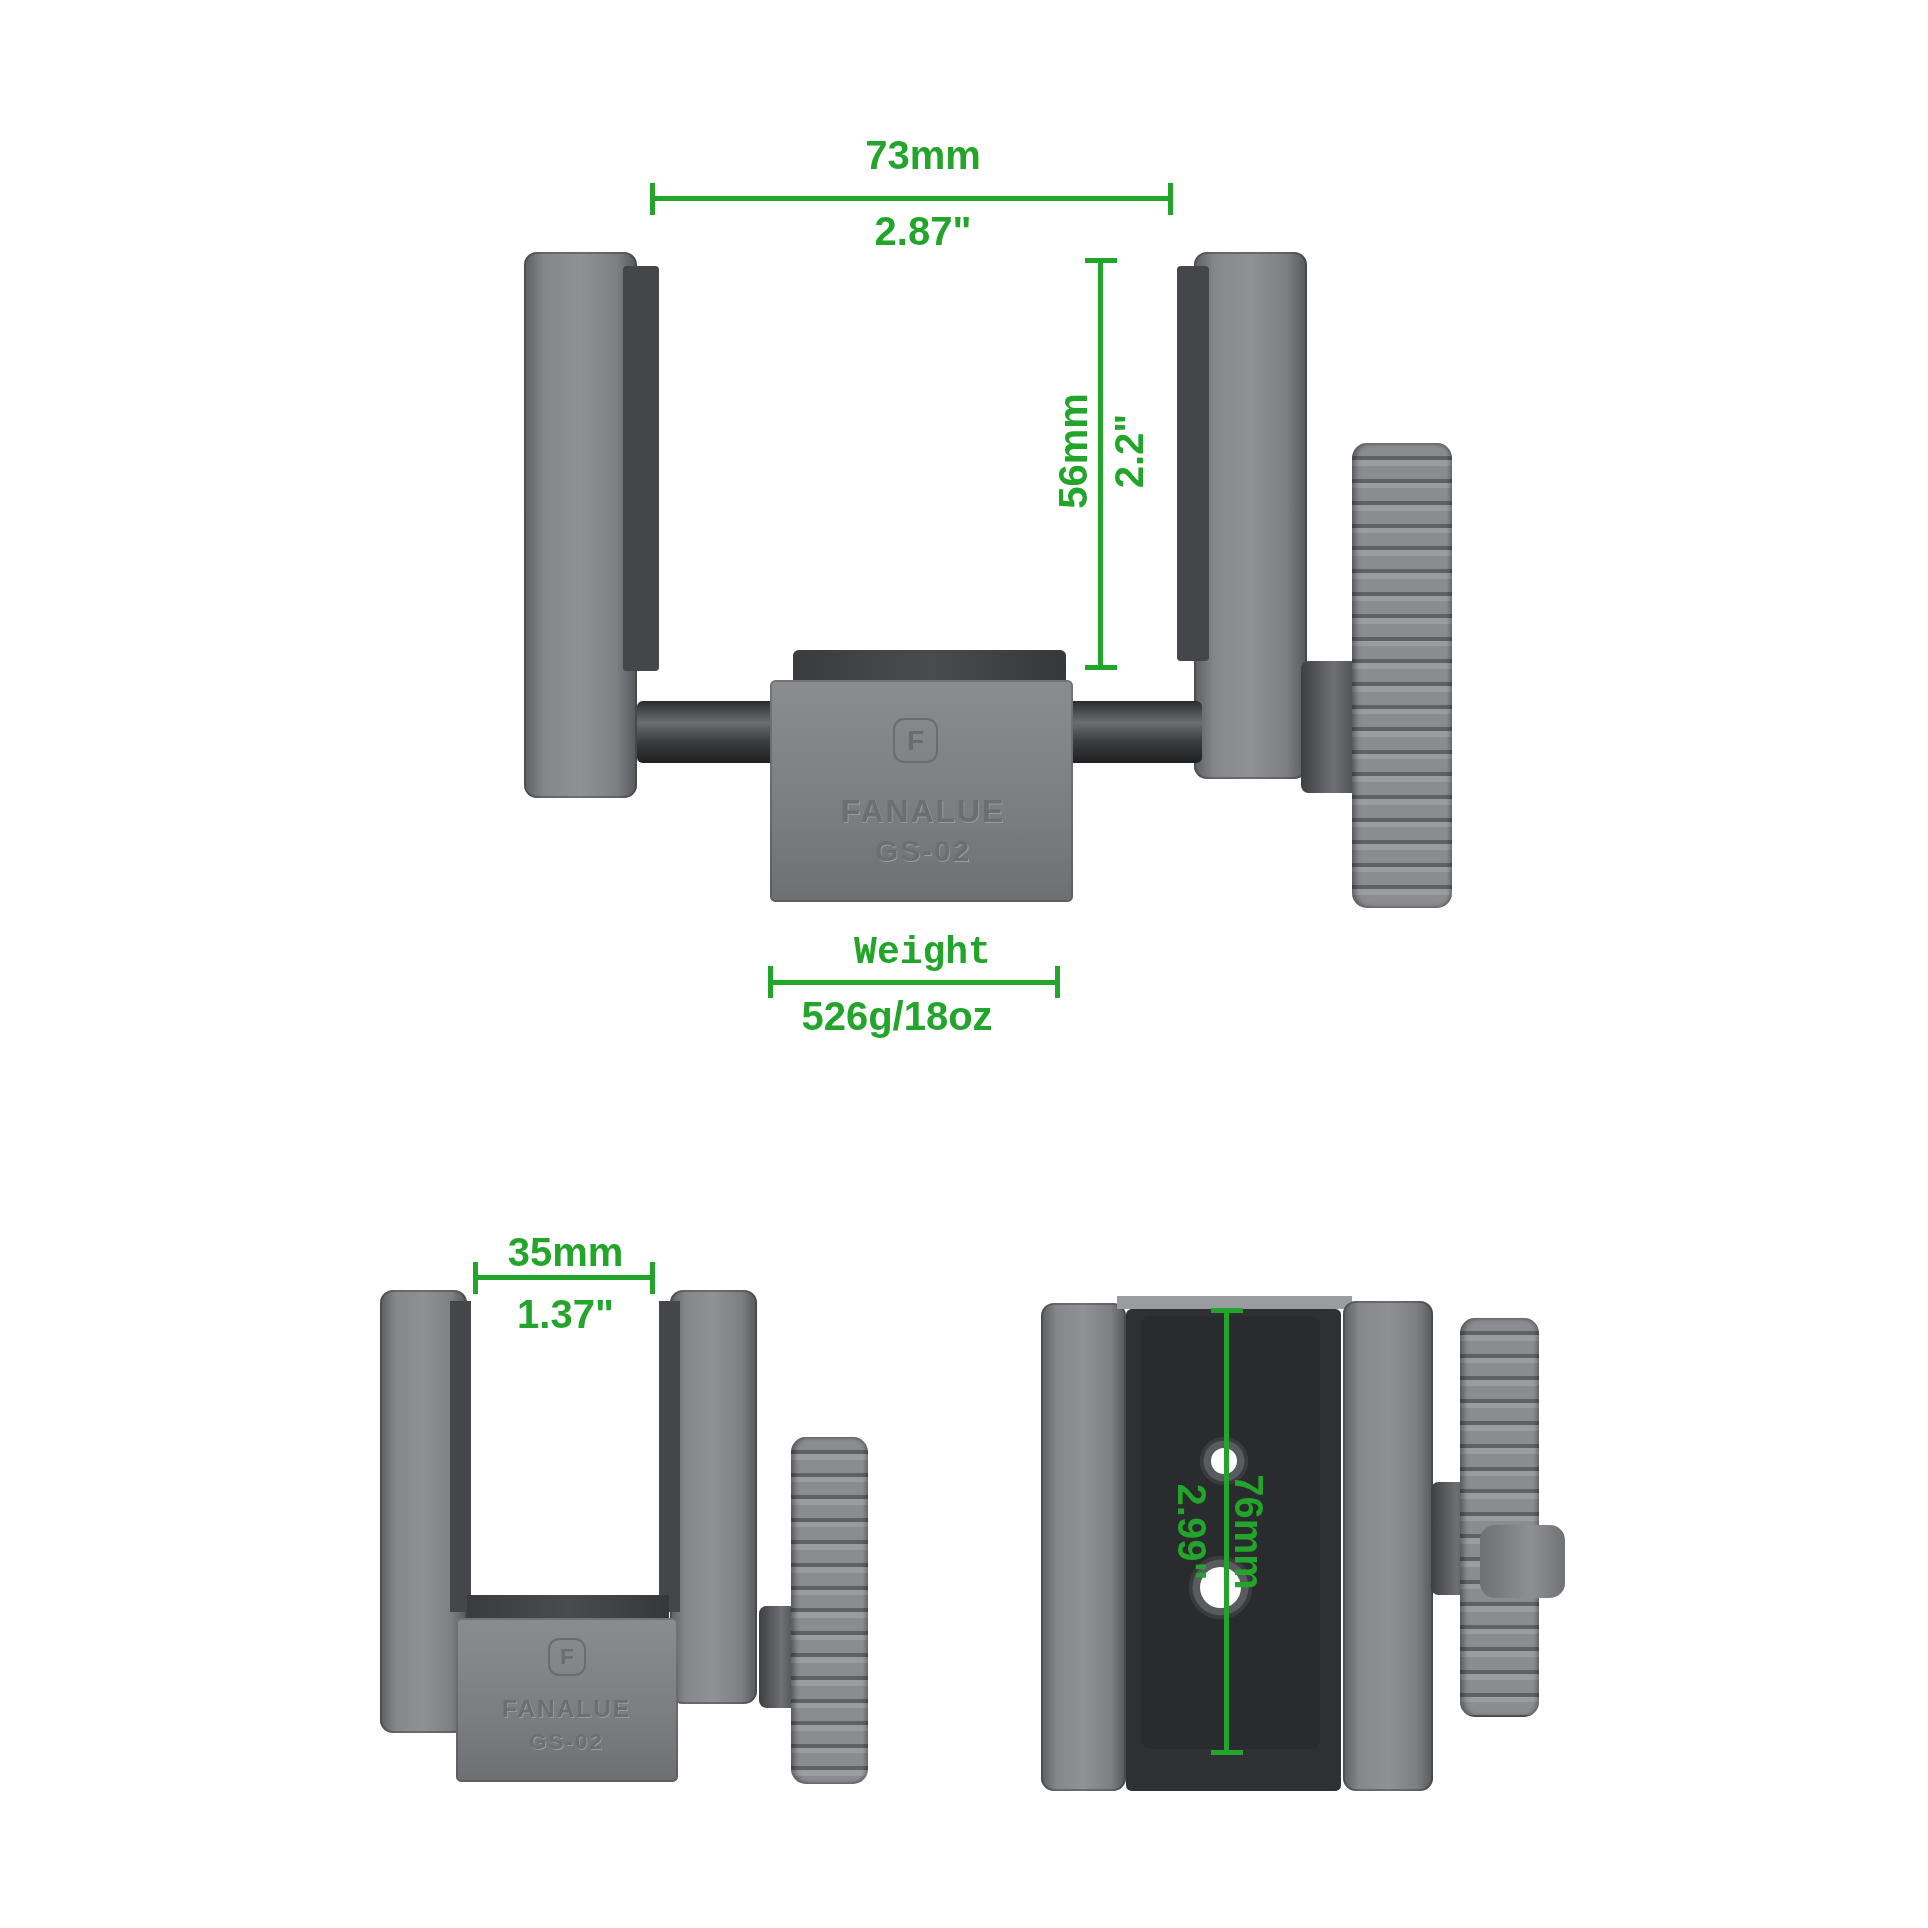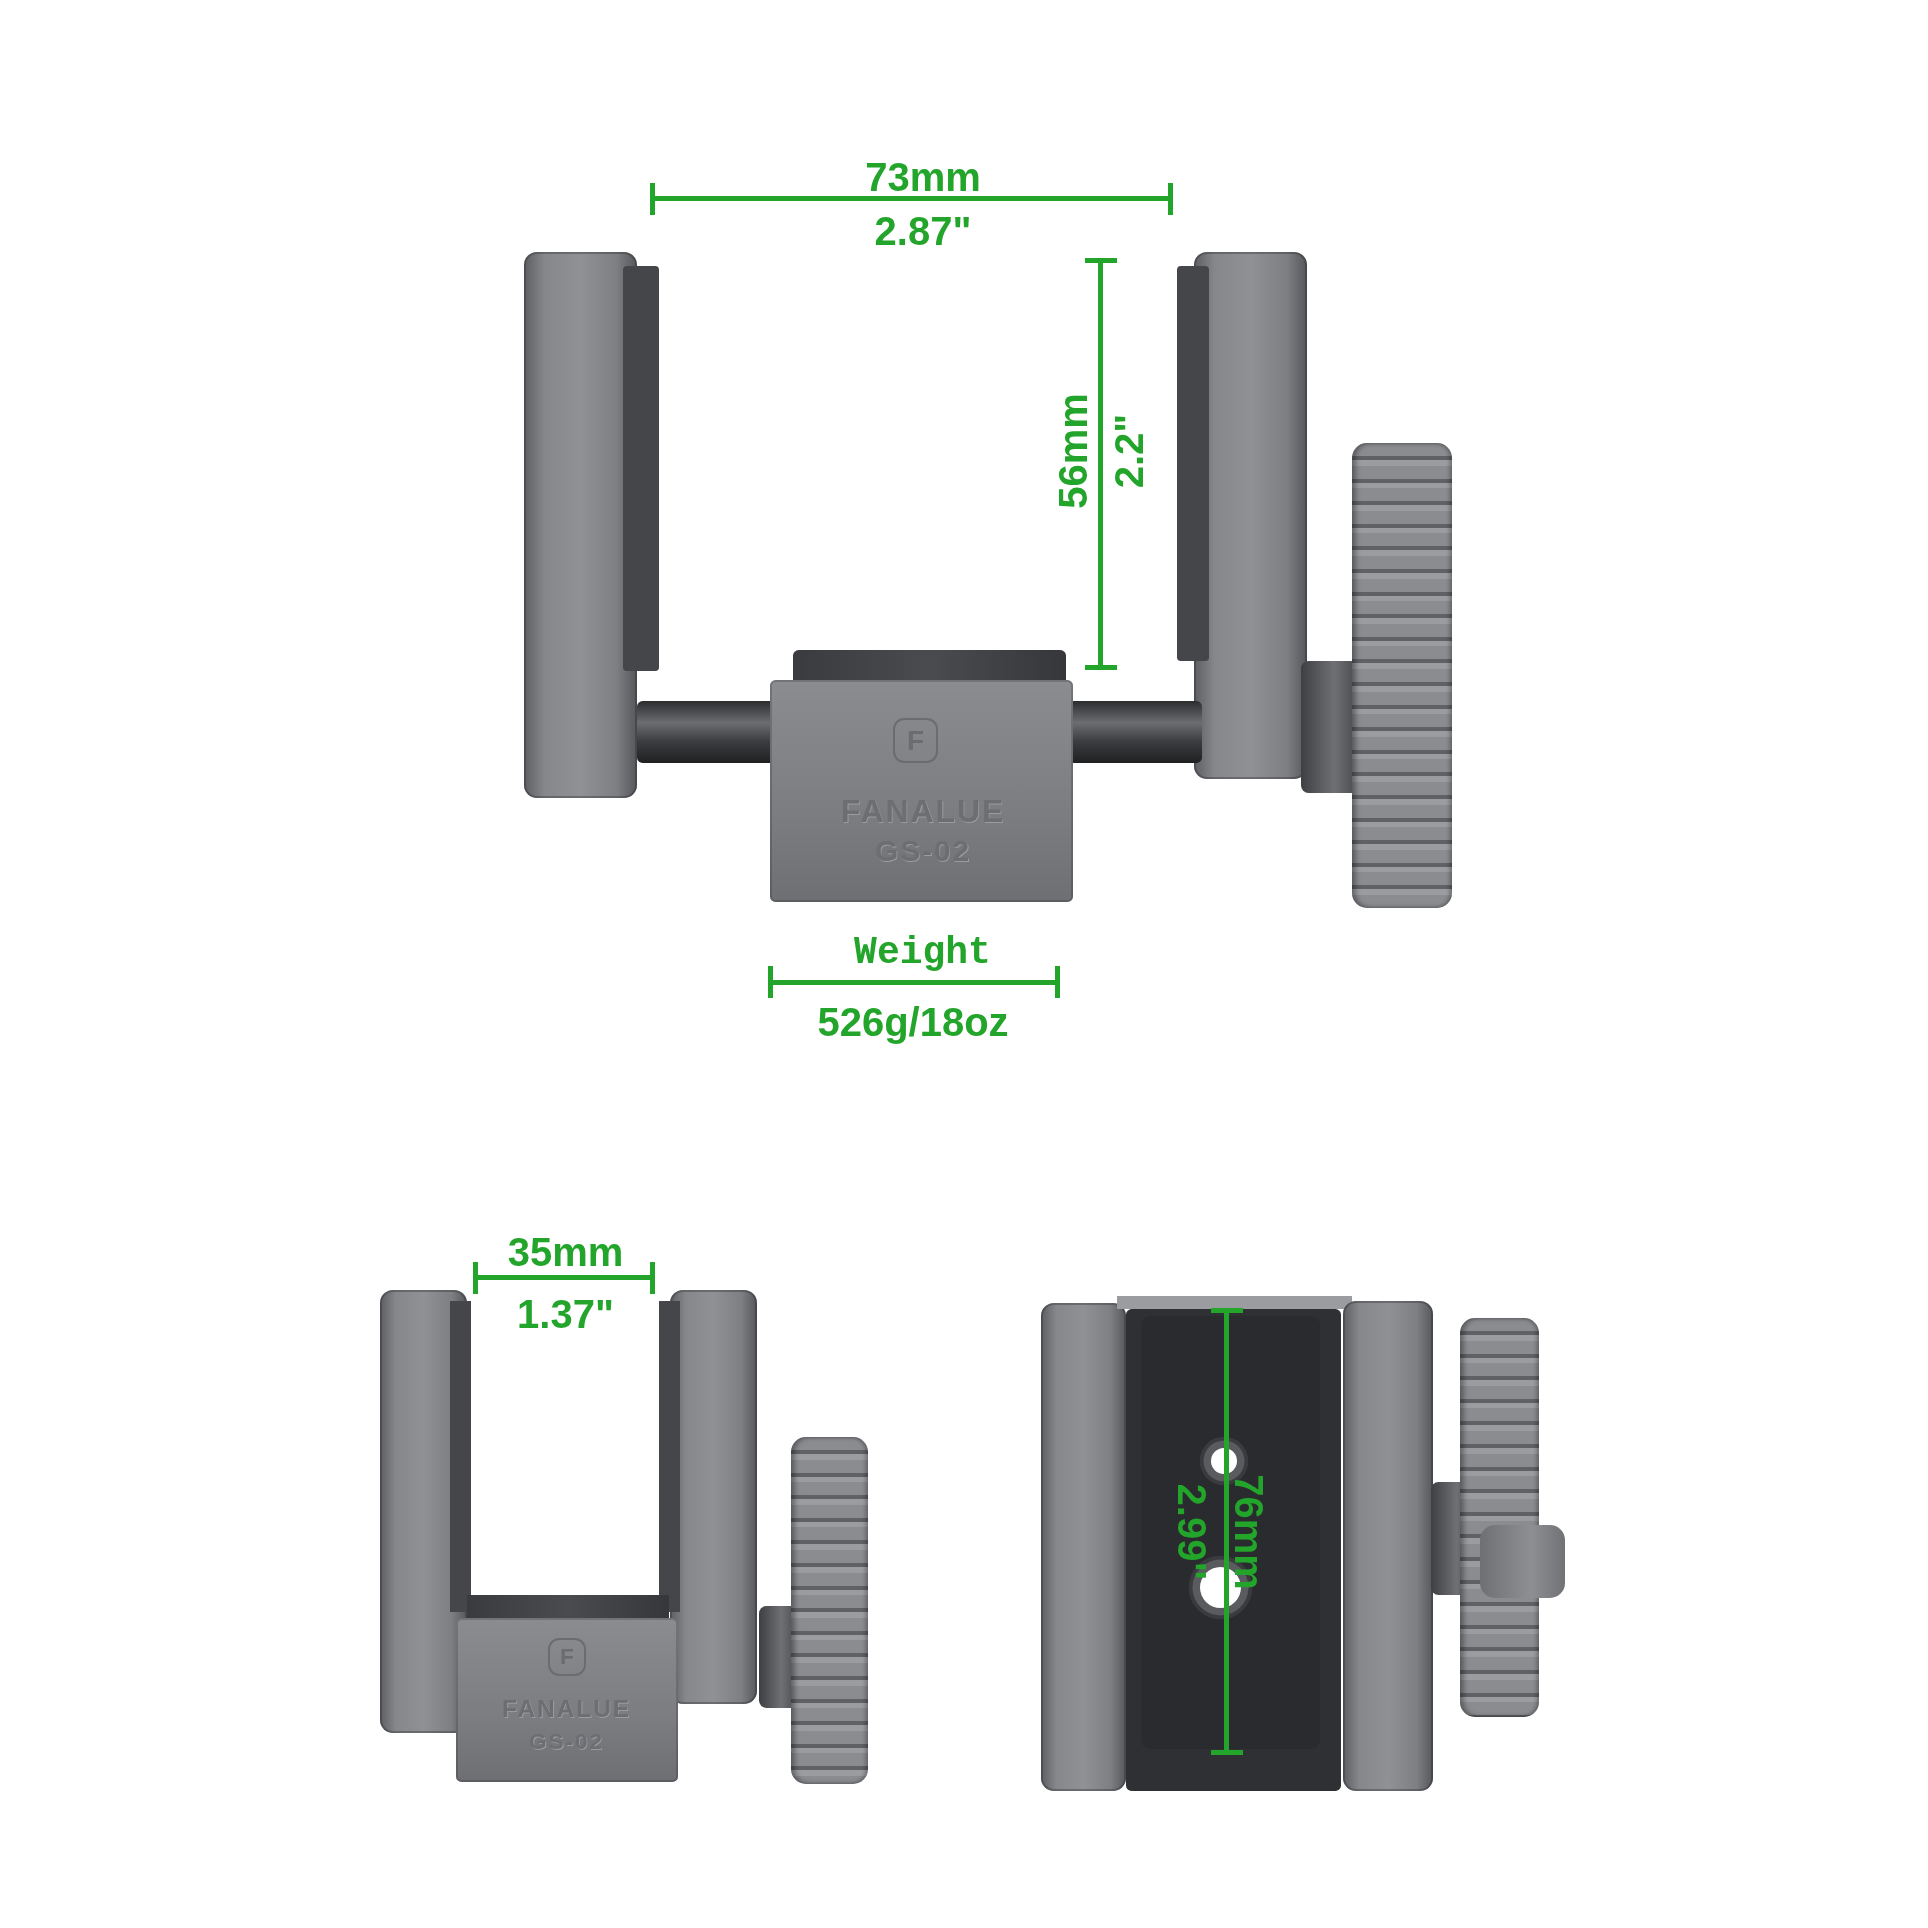--- a/index.html
+++ b/index.html
@@ -21,21 +21,21 @@
   .block { background:linear-gradient(180deg,#8a8c90,#7b7d81 60%,#6d6f73); border-radius:5.6px; box-shadow: inset 0 0 0 1.9px rgba(40,40,44,.25); }
   .logo-mark { position:absolute; width:41px; height:41px; border:2.8px solid #6a6c70; border-radius:11.3px; color:#6a6c70; font-size:28px; font-weight:bold; text-align:center; line-height:41px; }
   .emboss { position:absolute; color:#6c6e72; font-weight:bold; text-align:center; letter-spacing:1.9px; text-shadow: 0.9px 0.9px 0 #9a9ca0; }
   .hole { position:absolute; border-radius:50%; background:#ffffff; box-shadow: 0 0 0 7.5px #5a5b5f, 0 0 0 11.3px #3a3b3e; }
 </style>
 </head>
 <body>
 
 <div>
 
-  <div class="dim-text" style="left:829px; top:157px; width:188px;">73mm</div>
+  <div class="dim-text" style="left:829px; top:135px; width:188px;">73mm</div>
   <div class="hline" style="left:650px; top:196px; width:520px;"></div>
   <div class="tick-v" style="left:650px; top:183px;"></div>
   <div class="tick-v" style="left:1168px; top:183px;"></div>
   <div class="dim-text" style="left:829px; top:211px; width:188px;">2.87"</div>
 
   <div class="abs metal" style="left:524px; top:252px; width:113px; height:546px;"></div>
   <div class="abs pad" style="left:623px; top:266px; width:36px; height:405px; border-radius:3.8px;"></div>
 
   <div class="abs metal" style="left:1194px; top:252px; width:113px; height:527px;"></div>
   <div class="abs pad" style="left:1177px; top:266px; width:32px; height:395px; border-radius:3.8px;"></div>
@@ -54,21 +54,21 @@
   <div class="emboss" style="left:782px; top:793px; width:282px; font-size:32px;">FANALUE</div>
   <div class="emboss" style="left:782px; top:834px; width:282px; font-size:30px;">GS-02</div>
 
   <div class="abs hub" style="left:1301px; top:661px; width:66px; height:132px;"></div>
   <div class="abs knob" style="left:1352px; top:443px; width:100px; height:465px;"></div>
 
   <div class="dim-text" style="left:819px; top:934px; width:207px; font-size:38px;font-family:Liberation Mono, monospace;">Weight</div>
   <div class="hline" style="left:770px; top:980px; width:288px;"></div>
   <div class="tick-v" style="left:768px; top:966px;"></div>
   <div class="tick-v" style="left:1055px; top:966px;"></div>
-  <div class="dim-text" style="left:772px; top:996px; width:282px;margin-top:6px;">526g/18oz</div>
+  <div class="dim-text" style="left:756px; top:996px; width:282px;">526g/18oz</div>
 </div>
 
 <div>
   <div class="dim-text" style="left:490px; top:1232px; width:151px;">35mm</div>
   <div class="hline" style="left:475px; top:1275px; width:179px;"></div>
   <div class="tick-v" style="left:473px; top:1262px;"></div>
   <div class="tick-v" style="left:650px; top:1262px;"></div>
   <div class="dim-text" style="left:490px; top:1294px; width:151px;">1.37"</div>
 
   <div class="abs metal" style="left:380px; top:1290px; width:87px; height:443px;"></div>

